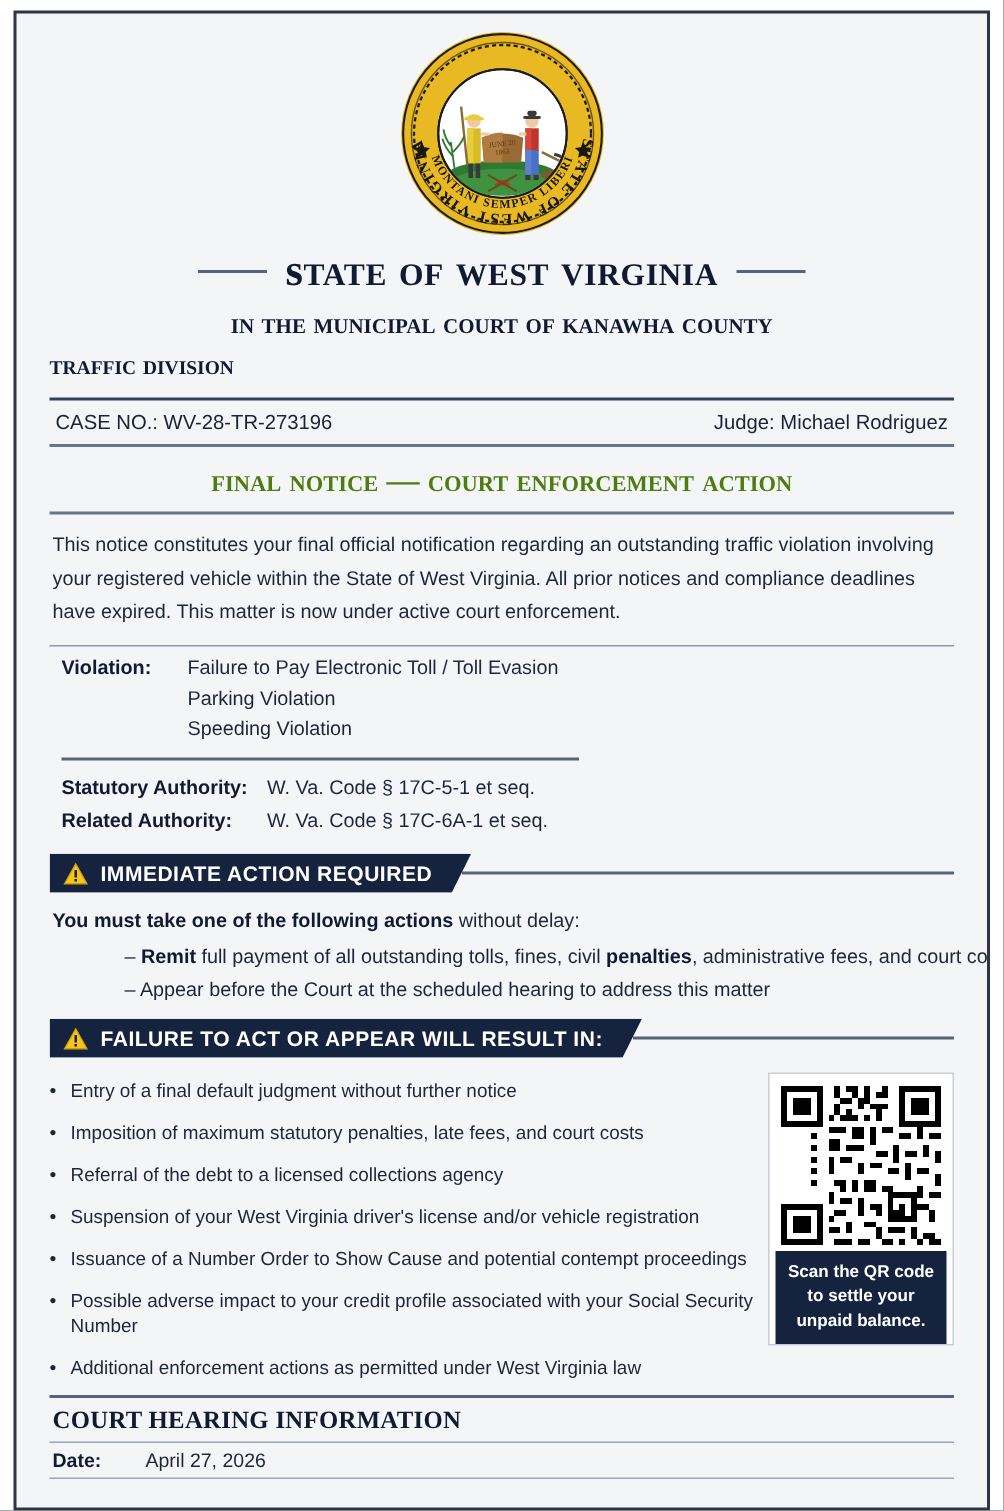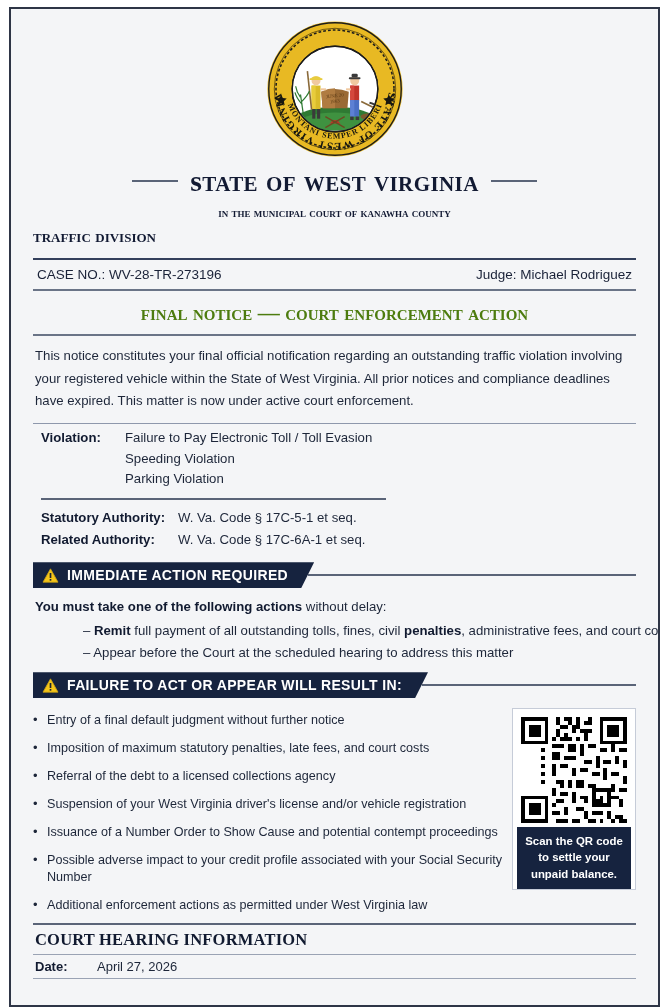--- a/index.html
+++ b/index.html
@@ -69,21 +69,21 @@
     letter-spacing: 0.4px;
     white-space: nowrap;
     font-variant: small-caps;
     text-transform: lowercase;
   }
   .doc-title::first-letter { font-variant: normal; }
 
   .sub-title {
     text-align: center;
     font-family: "Liberation Serif", serif;
-    font-size: 13px;
+    font-size: 20px;
     font-weight: bold;
     color: #121a33;
     font-variant: small-caps;
     text-transform: lowercase;
     margin-top: 7px;
   }
   .sub-title2 {
     font-family: "Liberation Serif", serif;
     font-size: 18px;
     font-weight: bold;
@@ -411,22 +411,22 @@
   <div class="rule-med"></div>
 
   <div class="intro">This notice constitutes your final official notification regarding an outstanding traffic violation involving your registered vehicle within the State of West Virginia. All prior notices and compliance deadlines have expired. This matter is now under active court enforcement.</div>
   <div class="rule-thin"></div>
 
   <div class="viol-block">
     <div class="viol-row">
       <span class="viol-label">Violation:</span>
       <span>Failure to Pay Electronic Toll / Toll Evasion</span>
     </div>
+    <div class="viol-item">Parking Violation</div>
     <div class="viol-item">Speeding Violation</div>
-    <div class="viol-item">Parking Violation</div>
   </div>
   <div class="viol-rule"></div>
 
   <div class="auth-row">
     <span class="auth-label">Statutory Authority:</span>
     <span>W. Va. Code § 17C-5-1 et seq.</span>
   </div>
   <div class="auth-row">
     <span class="auth-label">Related Authority:</span>
     <span>W. Va. Code § 17C-6A-1 et seq.</span>

